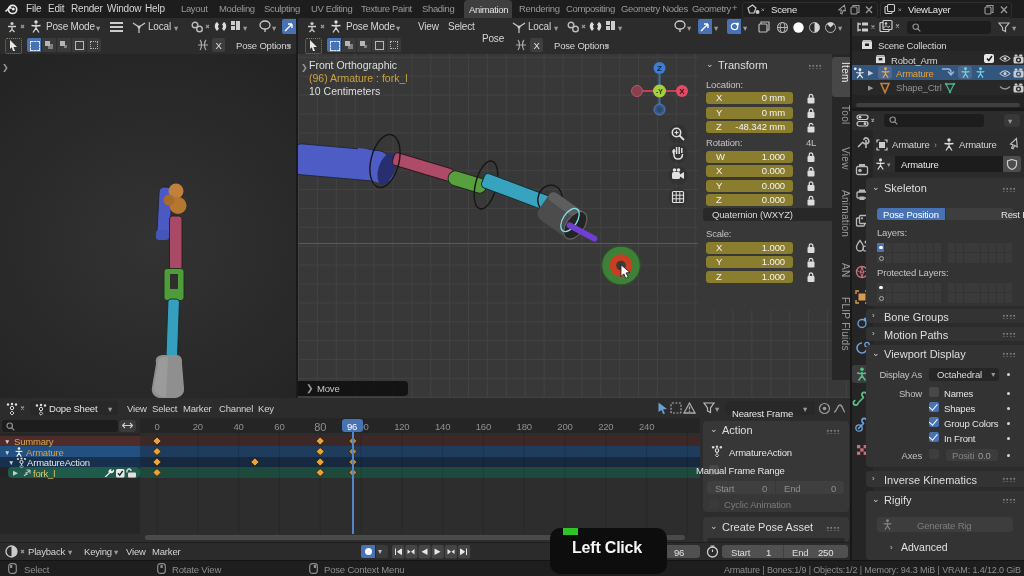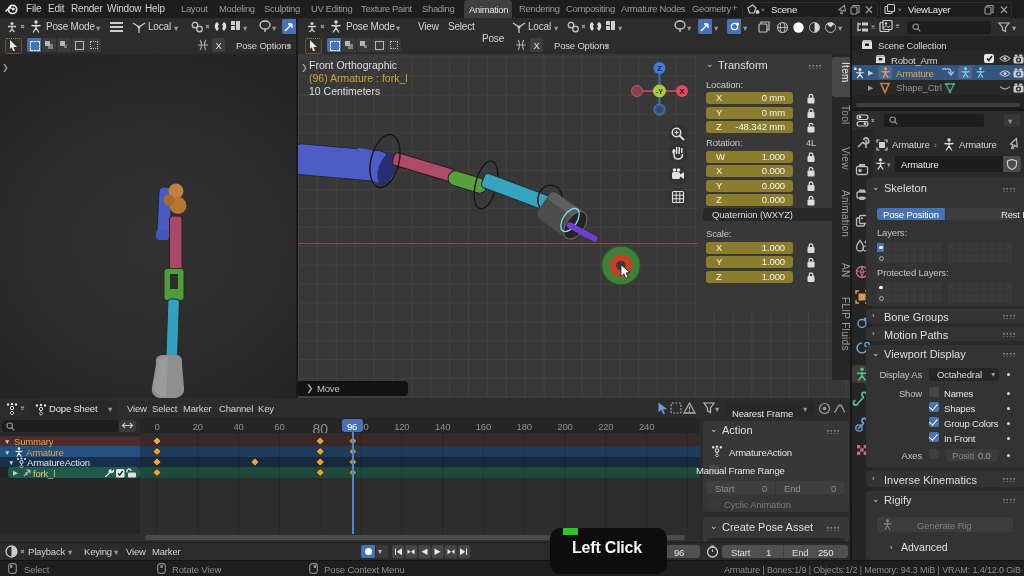--- a/index.html
+++ b/index.html
@@ -40,21 +40,21 @@
 <div class="ab" style="left:464px;top:0;width:48px;height:18px;background:#3f3f3f;border-radius:4px 4px 0 0"></div>
 <div class="tx tab c9" style="left:181px;top:3px">Layout</div>
 <div class="tx tab c9" style="left:219px;top:3px">Modeling</div>
 <div class="tx tab c9" style="left:264px;top:3px">Sculpting</div>
 <div class="tx tab c9" style="left:311px;top:3px">UV Editing</div>
 <div class="tx tab c9" style="left:361px;top:3px">Texture Paint</div>
 <div class="tx tab c9" style="left:422px;top:3px">Shading</div>
 <div class="tx tab ce" style="left:469px;top:3.5px">Animation</div>
 <div class="tx tab c9" style="left:519px;top:3px">Rendering</div>
 <div class="tx tab c9" style="left:566px;top:3px">Compositing</div>
-<div class="tx tab c9" style="left:621px;top:3px">Armature Nodes</div>
+<div class="tx tab c9" style="left:621px;top:3px">Geometry Nodes</div>
 <div class="tx tab c9" style="left:692px;top:3px">Geometry</div>
 <div class="tx tab c9" style="left:732px;top:2px">+</div>
 
 <div class="ab" style="left:742px;top:2px;width:134px;height:14px;background:#1d1d1d;border:1px solid #2e2e2e;border-radius:3px"></div>
 <svg class="ab" style="left:747px;top:4px" width="20" height="11" viewBox="0 0 20 11">
  <path d="M5.5 1 L9 4 L7 9 H2.5 L1 4 Z" fill="none" stroke="#ccc" stroke-width="1.2"></path>
     <circle cx="10.5" cy="8" r="2" fill="#ccc"></circle>
  <path d="M14.5 4.5 l2.5 2.5 M14.5 7 l2.5-2.5" stroke="#888" stroke-width="1"></path>
 </svg>
 <div class="tx f10 ce" style="left:771px;top:4px">Scene</div>
@@ -466,21 +466,21 @@
 <div class="ab" style="left:119px;top:419.5px;width:17px;height:12px;background:#3a3a3a;border-radius:3px"></div>
 <svg class="ab" style="left:122px;top:422px" width="11" height="7" viewBox="0 0 11 7">
     <path d="M0.5 3.5 h10 M3 1 L0.5 3.5 L3 6 M8 1 L10.5 3.5 L8 6" stroke="#ccc" stroke-width="1.1" fill="none"></path>
   </svg>
 <div class="ab" style="left:140px;top:418px;width:560px;height:15px;background:#252525"></div>
 <div class="ab f10" id="ruler">
     <div class="tx" style="left:149px;top:420.5px;width:16px;text-align:center;font-size:9.5px;color:#8f8f8f">0</div>
     <div class="tx" style="left:189.8px;top:420.5px;width:16px;text-align:center;font-size:9.5px;color:#8f8f8f">20</div>
     <div class="tx" style="left:230.6px;top:420.5px;width:16px;text-align:center;font-size:9.5px;color:#8f8f8f">40</div>
     <div class="tx" style="left:271.4px;top:420.5px;width:16px;text-align:center;font-size:9.5px;color:#8f8f8f">60</div>
-    <div class="tx" style="left:312.2px;top:420.5px;width:16px;text-align:center;font-size:14px;color:#8f8f8f">80</div>
+    <div class="tx" style="left:312.2px;top:420.5px;width:16px;text-align:center;font-size:11px;color:#8f8f8f">80</div>
     <div class="tx" style="left:353px;top:420.5px;width:16px;text-align:center;font-size:9.5px;color:#8f8f8f">100</div>
     <div class="tx" style="left:393.8px;top:420.5px;width:16px;text-align:center;font-size:9.5px;color:#8f8f8f">120</div>
     <div class="tx" style="left:434.6px;top:420.5px;width:16px;text-align:center;font-size:9.5px;color:#8f8f8f">140</div>
     <div class="tx" style="left:475.4px;top:420.5px;width:16px;text-align:center;font-size:9.5px;color:#8f8f8f">160</div>
     <div class="tx" style="left:516.2px;top:420.5px;width:16px;text-align:center;font-size:9.5px;color:#8f8f8f">180</div>
     <div class="tx" style="left:557px;top:420.5px;width:16px;text-align:center;font-size:9.5px;color:#8f8f8f">200</div>
     <div class="tx" style="left:597.8px;top:420.5px;width:16px;text-align:center;font-size:9.5px;color:#8f8f8f">220</div>
     <div class="tx" style="left:638.6px;top:420.5px;width:16px;text-align:center;font-size:9.5px;color:#8f8f8f">240</div>
   </div>
 

